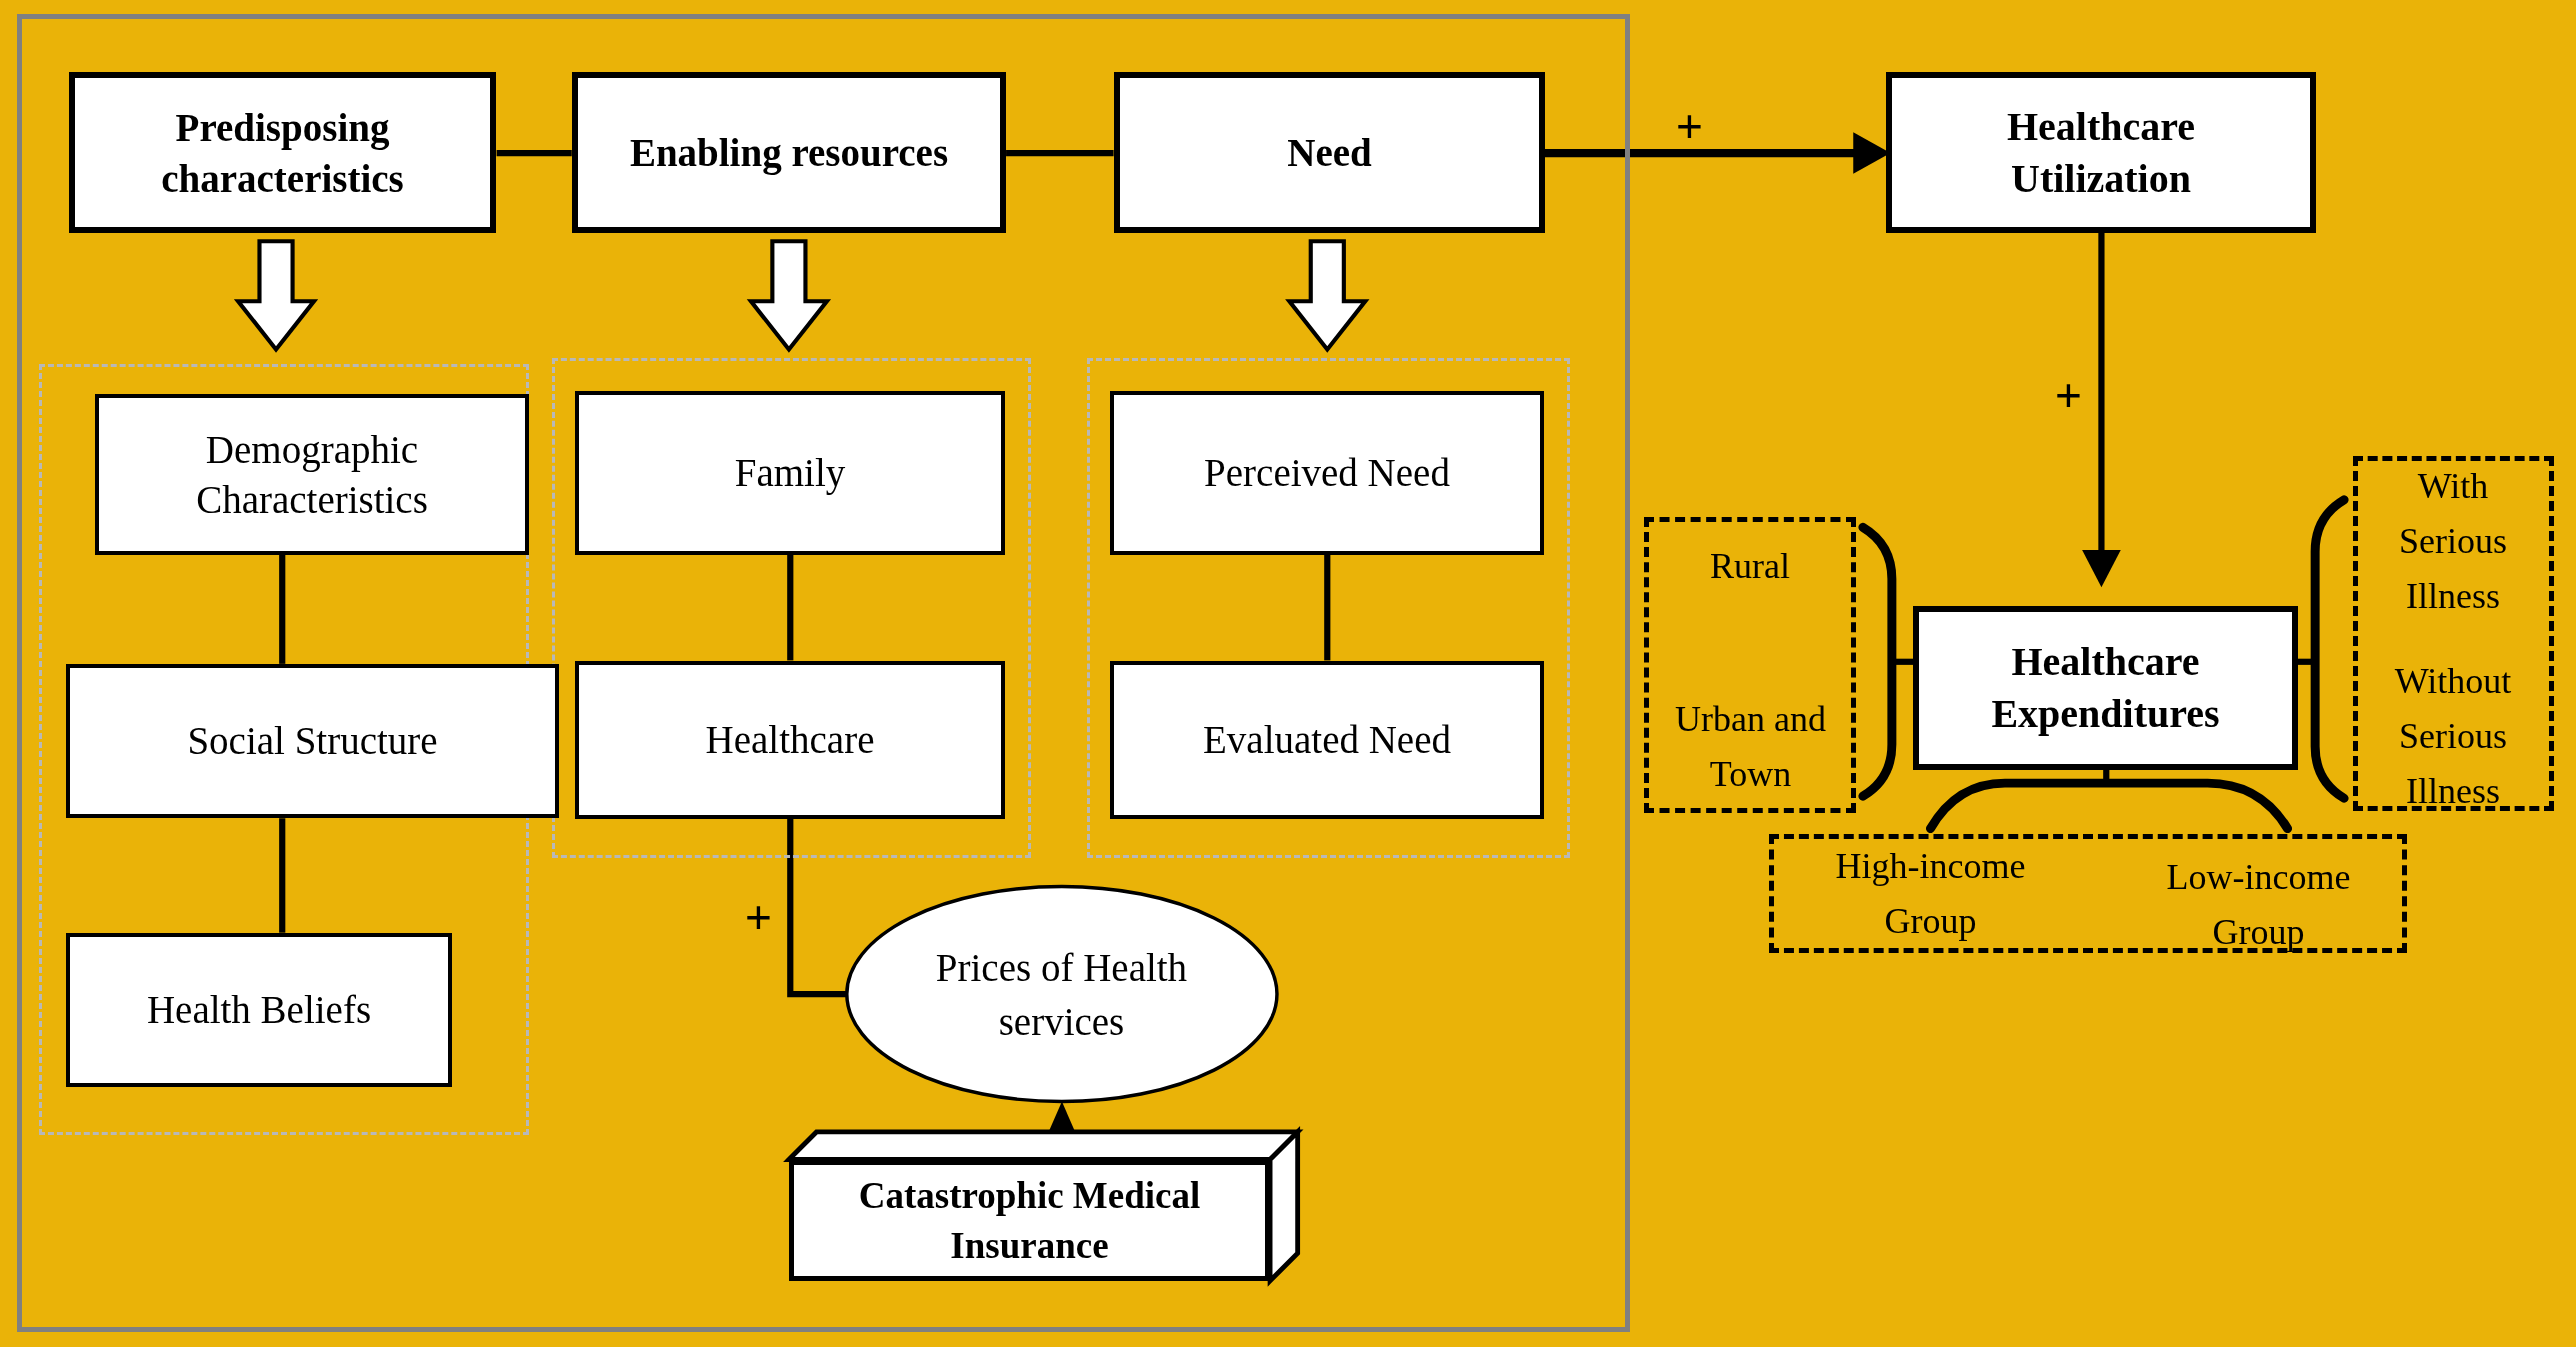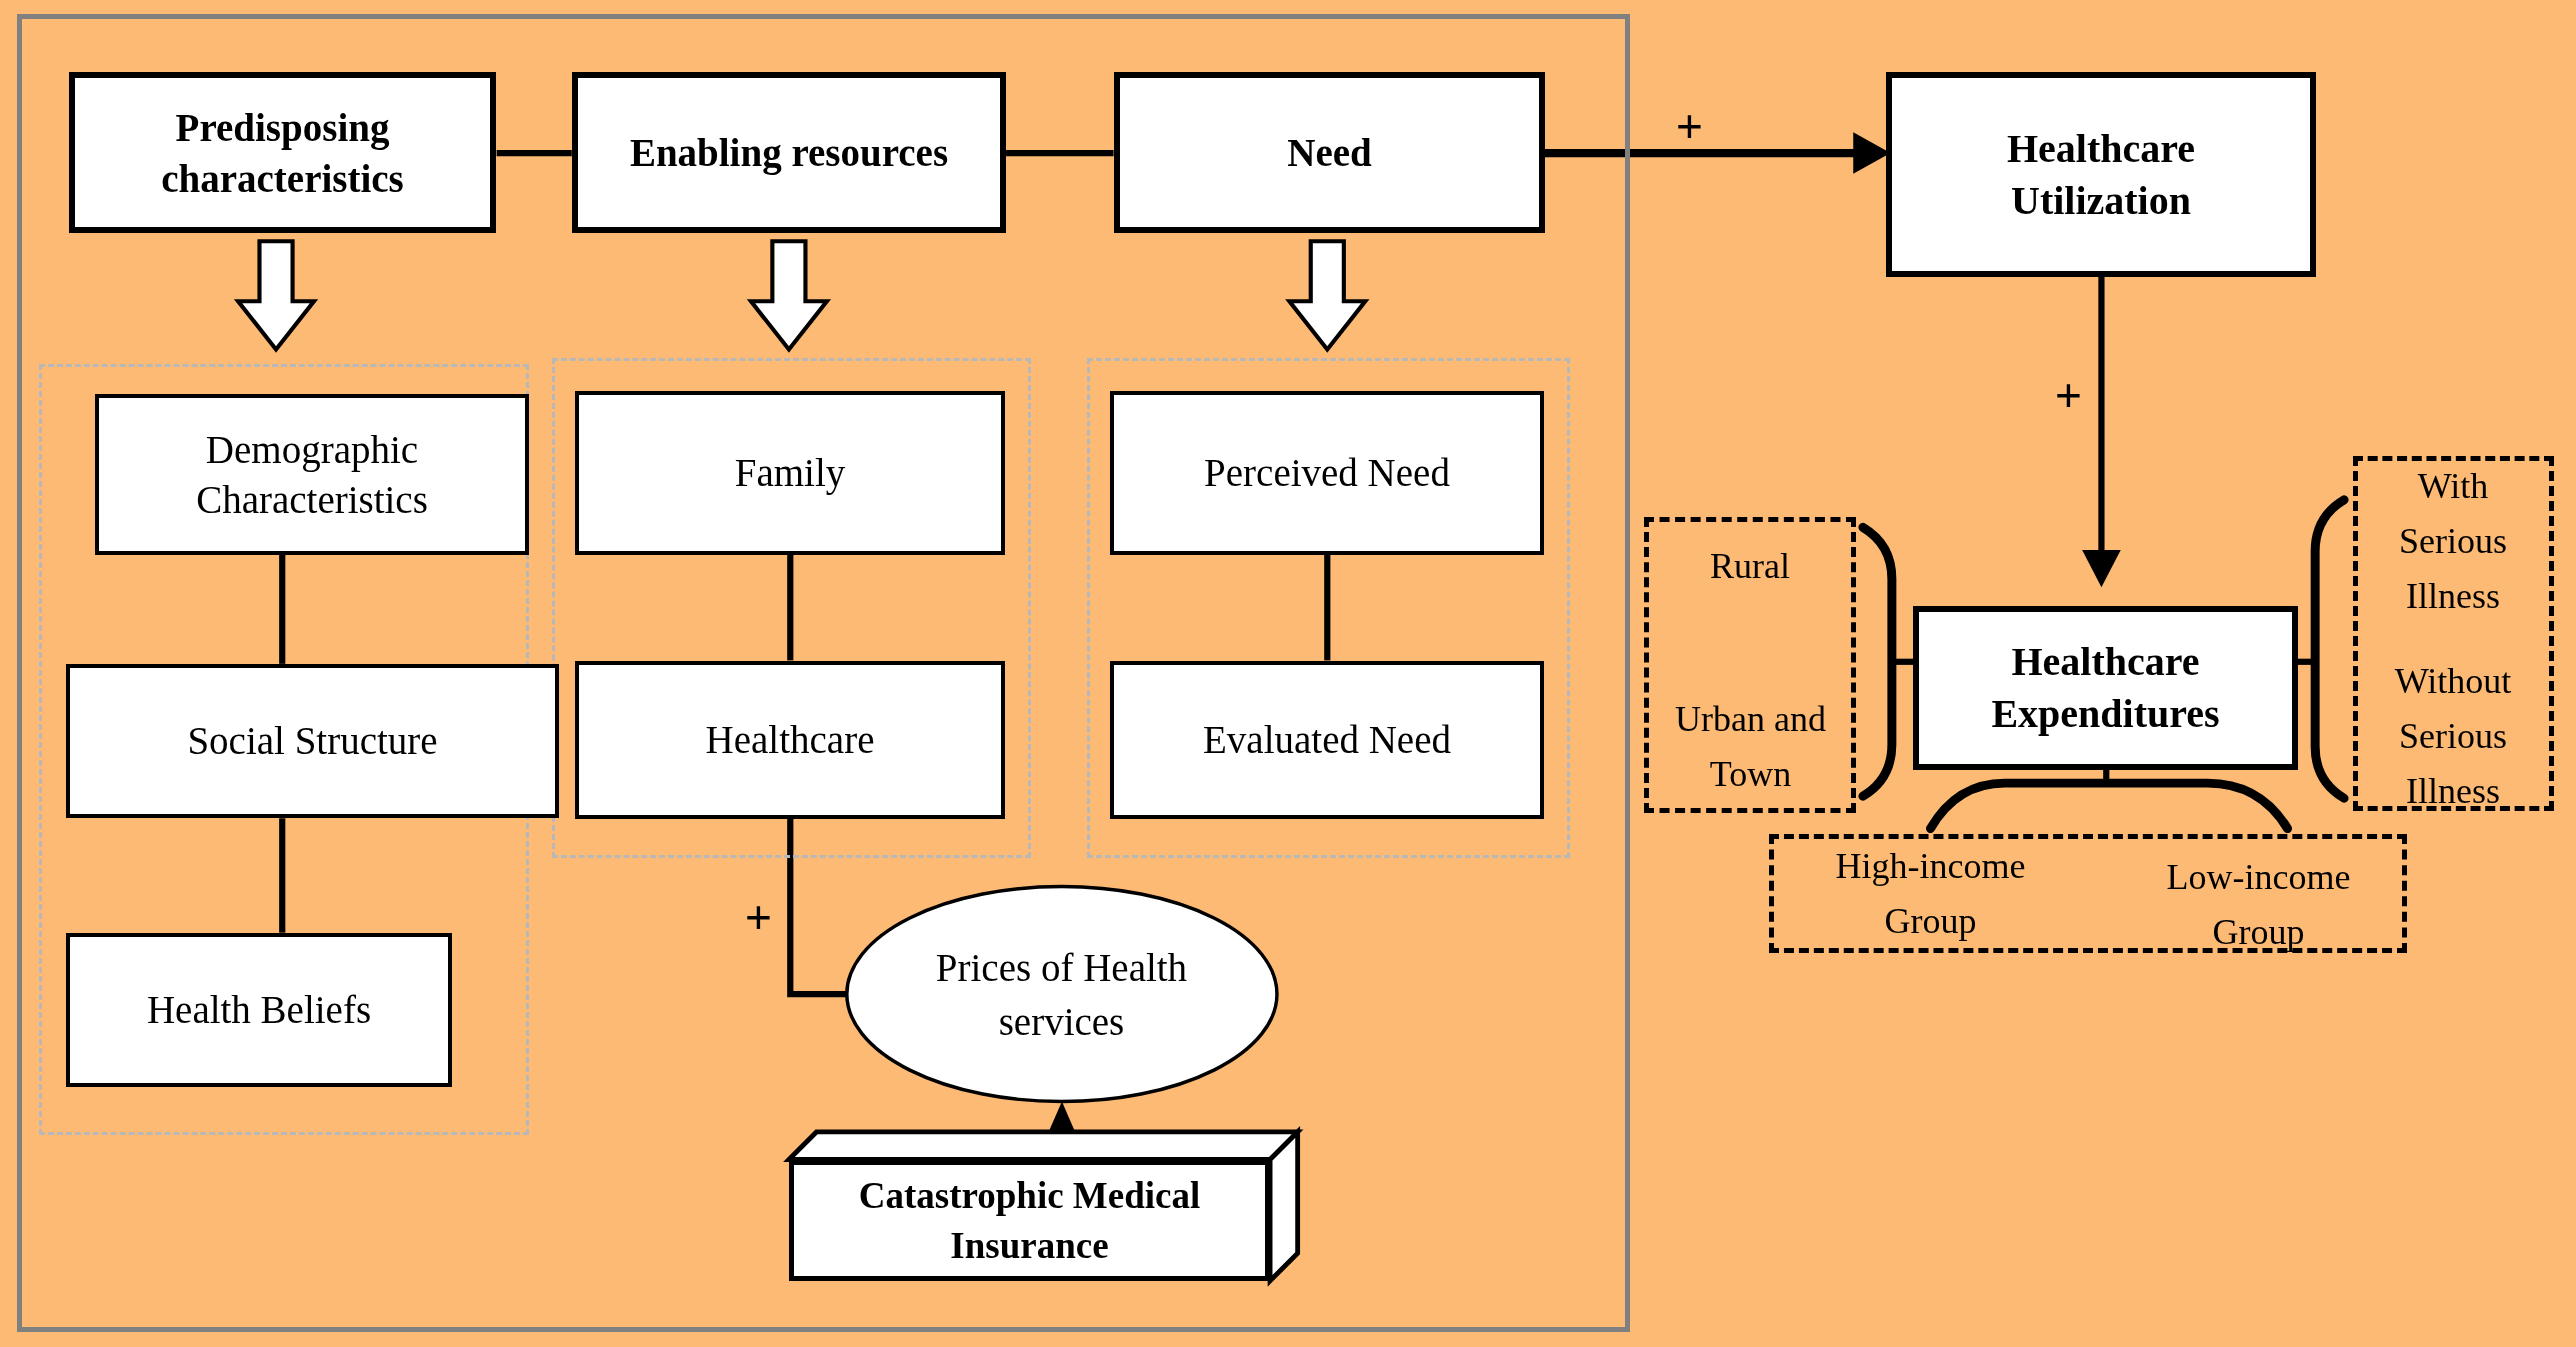--- a/index.html
+++ b/index.html
@@ -1,19 +1,19 @@
 <!DOCTYPE html>
 <html style="font-size:11px"><head>
 <meta charset="utf-8">
 <style>
   html,body{margin:0;padding:0;background:#ffffff;}
   .stage{
     position:relative;
     width:2576px;height:1347px;
-    background:#fdba74;
+    background:#eab308;
     font-family:"Liberation Serif","DejaVu Serif",serif;
     color:#000;
     overflow:hidden;
   }
   .abs{position:absolute;box-sizing:border-box;}
   .cbox{
     display:flex;align-items:center;justify-content:center;
     text-align:center;background:#ffffff;
   }
   .solid-thick{border:6.9px solid #000;}
@@ -75,21 +75,21 @@
 
   <div class="abs cbox solid-thick hdr" style="left:69px;top:72px;width:427px;height:161px;padding:0 20.7px;">
     <span>Predisposing characteristics</span>
   </div>
   <div class="abs cbox solid-thick hdr" style="left:572px;top:72px;width:434px;height:161px;">
     <span>Enabling resources</span>
   </div>
   <div class="abs cbox solid-thick hdr" style="left:1114px;top:72px;width:431px;height:161px;">
     <span>Need</span>
   </div>
-  <div class="abs cbox solid-thick hdr2" style="left:1886px;top:72px;width:430px;height:205px;padding:0 27.6px;">
+  <div class="abs cbox solid-thick hdr2" style="left:1886px;top:72px;width:430px;height:161px;padding:0 27.6px;">
     <span>Healthcare Utilization</span>
   </div>
 
   <div class="abs sign" style="left:1655px;top:93px;width:69px;height:66px;font-size:48px;">
     <span>+</span>
   </div>
 
   <div class="abs dash-gray" style="left:39px;top:364px;width:490px;height:771px;"></div>
   <div class="abs dash-gray" style="left:552px;top:358px;width:479px;height:500px;"></div>
   <div class="abs dash-gray" style="left:1087px;top:358px;width:483px;height:500px;"></div>

